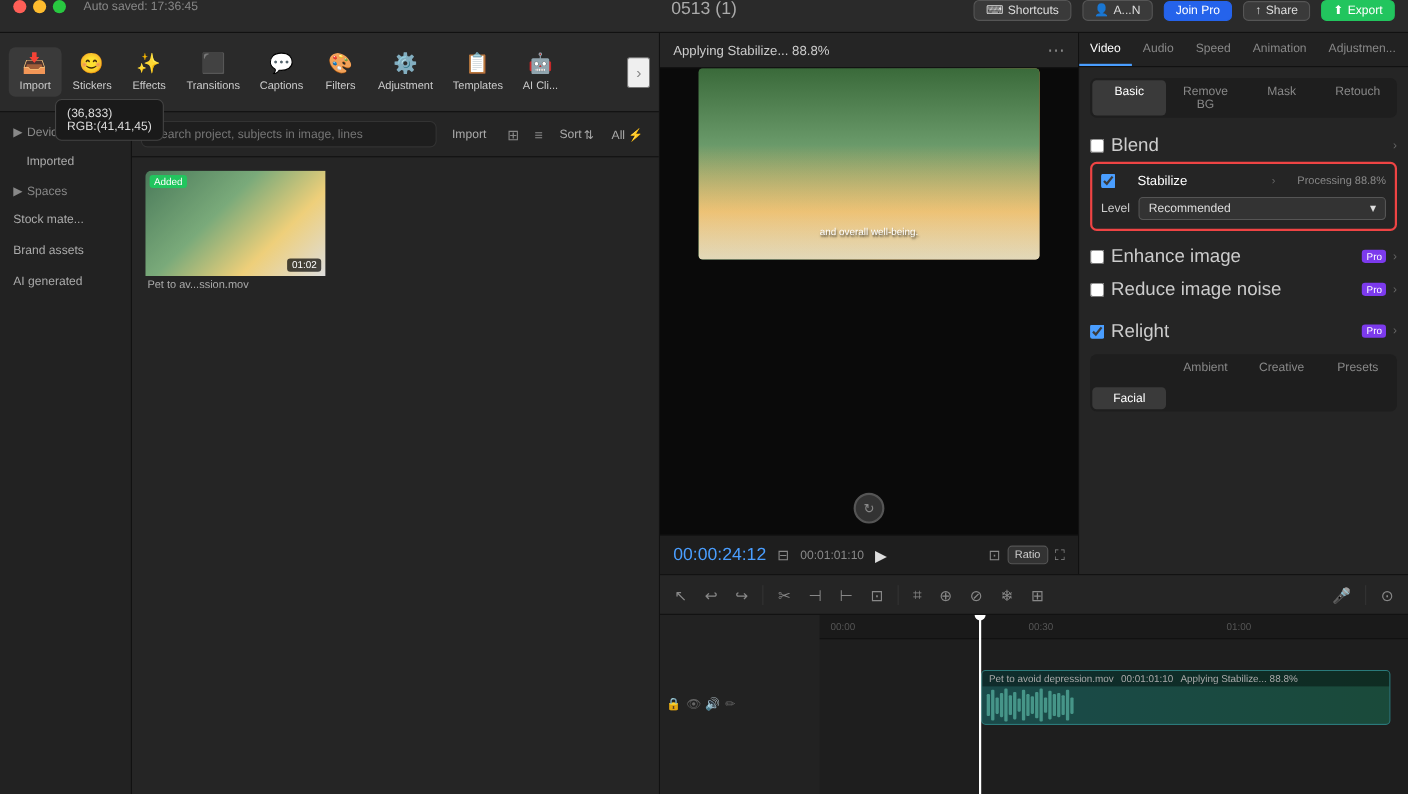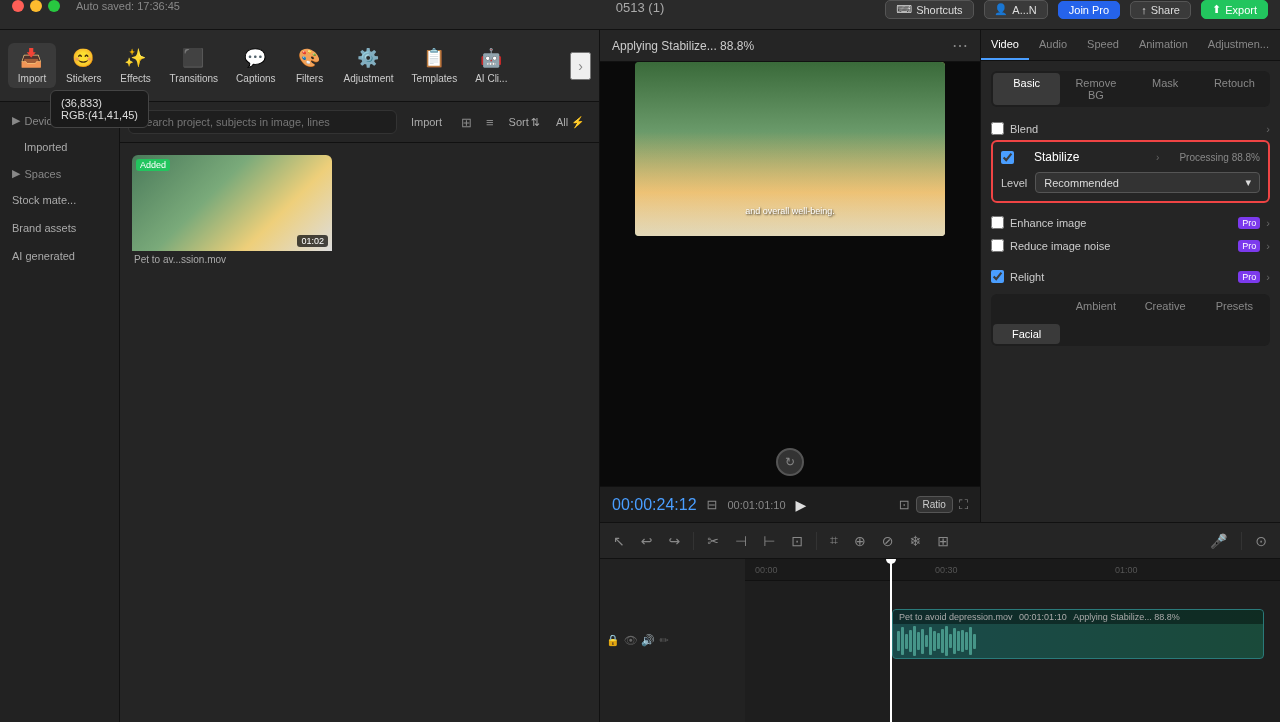--- a/index.html
+++ b/index.html
@@ -26,21 +26,21 @@
     .traffic-lights { display: flex; gap: 6px; align-items: center; }
     .traffic-light {
       width: 12px; height: 12px; border-radius: 50%;
       display: inline-block;
     }
     .tl-red { background: #ff5f57; }
     .tl-yellow { background: #febc2e; }
     .tl-green { background: #28c840; }
     .title-bar-center {
       position: absolute; left: 50%; transform: translateX(-50%);
-      font-size: 13px; color: #aaa;
+      font-size: 16px; color: #aaa;
     }
     .autosave { margin-left: 16px; font-size: 11px; color: #888; }
     .title-bar-right {
       margin-left: auto; display: flex; align-items: center; gap: 10px;
     }
     .tb-btn {
       background: #3a3a3a; border: 1px solid #555; border-radius: 5px;
       color: #ddd; padding: 2px 10px; font-size: 11px; cursor: pointer;
       display: flex; align-items: center; gap: 4px;
     }
@@ -154,21 +154,21 @@
     }
     #media-grid {
       flex: 1; overflow-y: auto; padding: 8px;
     }
     .media-item {
       display: inline-block; margin: 4px; cursor: pointer;
       border-radius: 6px; overflow: hidden; position: relative;
       vertical-align: top;
     }
     .media-thumb {
-      width: 200px; height: 96px; background: #333;
+      width: 164px; height: 96px; background: #333;
       display: flex; align-items: center; justify-content: center;
       position: relative; overflow: hidden;
     }
     .media-added-badge {
       position: absolute; top: 4px; left: 4px;
       background: #22c55e; color: white; font-size: 9px;
       padding: 1px 4px; border-radius: 3px;
     }
     .media-duration {
       position: absolute; bottom: 4px; right: 4px;
@@ -284,21 +284,21 @@
     .stab-level-label { font-size: 11px; color: #ccc; }
     .stab-dropdown {
       flex: 1; background: #333; border: 1px solid #555; border-radius: 4px;
       color: #ddd; padding: 3px 8px; font-size: 11px; cursor: pointer;
       display: flex; align-items: center; justify-content: space-between;
     }
     .feature-row {
       display: flex; align-items: center; gap: 6px; padding: 5px 0;
     }
     .feature-checkbox { accent-color: #4a9eff; width: 13px; height: 13px; }
-    .feature-label { font-size: 11px; color: #ccc; flex: 1; }
+    .feature-label { font-size: 17px; color: #ccc; flex: 1; }
     .relight-section { margin-top: 8px; }
     .relight-tabs {
       display: flex; background: #1e1e1e; border-radius: 6px;
       margin-top: 6px; padding: 2px; gap: 2px;
     }
     .relight-tab {
       padding: 4px 8px; border-radius: 4px; font-size: 11px;
       color: #888; cursor: pointer; flex: 1; text-align: center;
     }
     .relight-tab.active { background: #3a3a3a; color: #fff; margin-top: 28px; }

